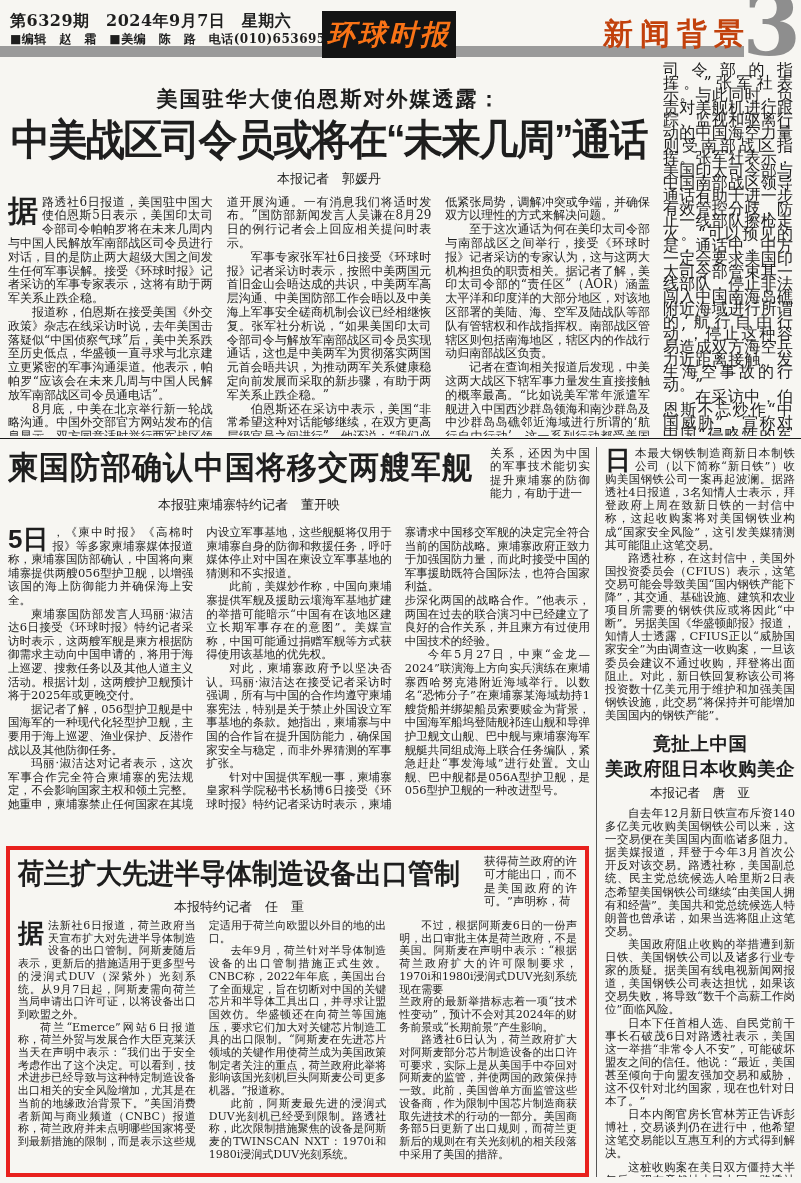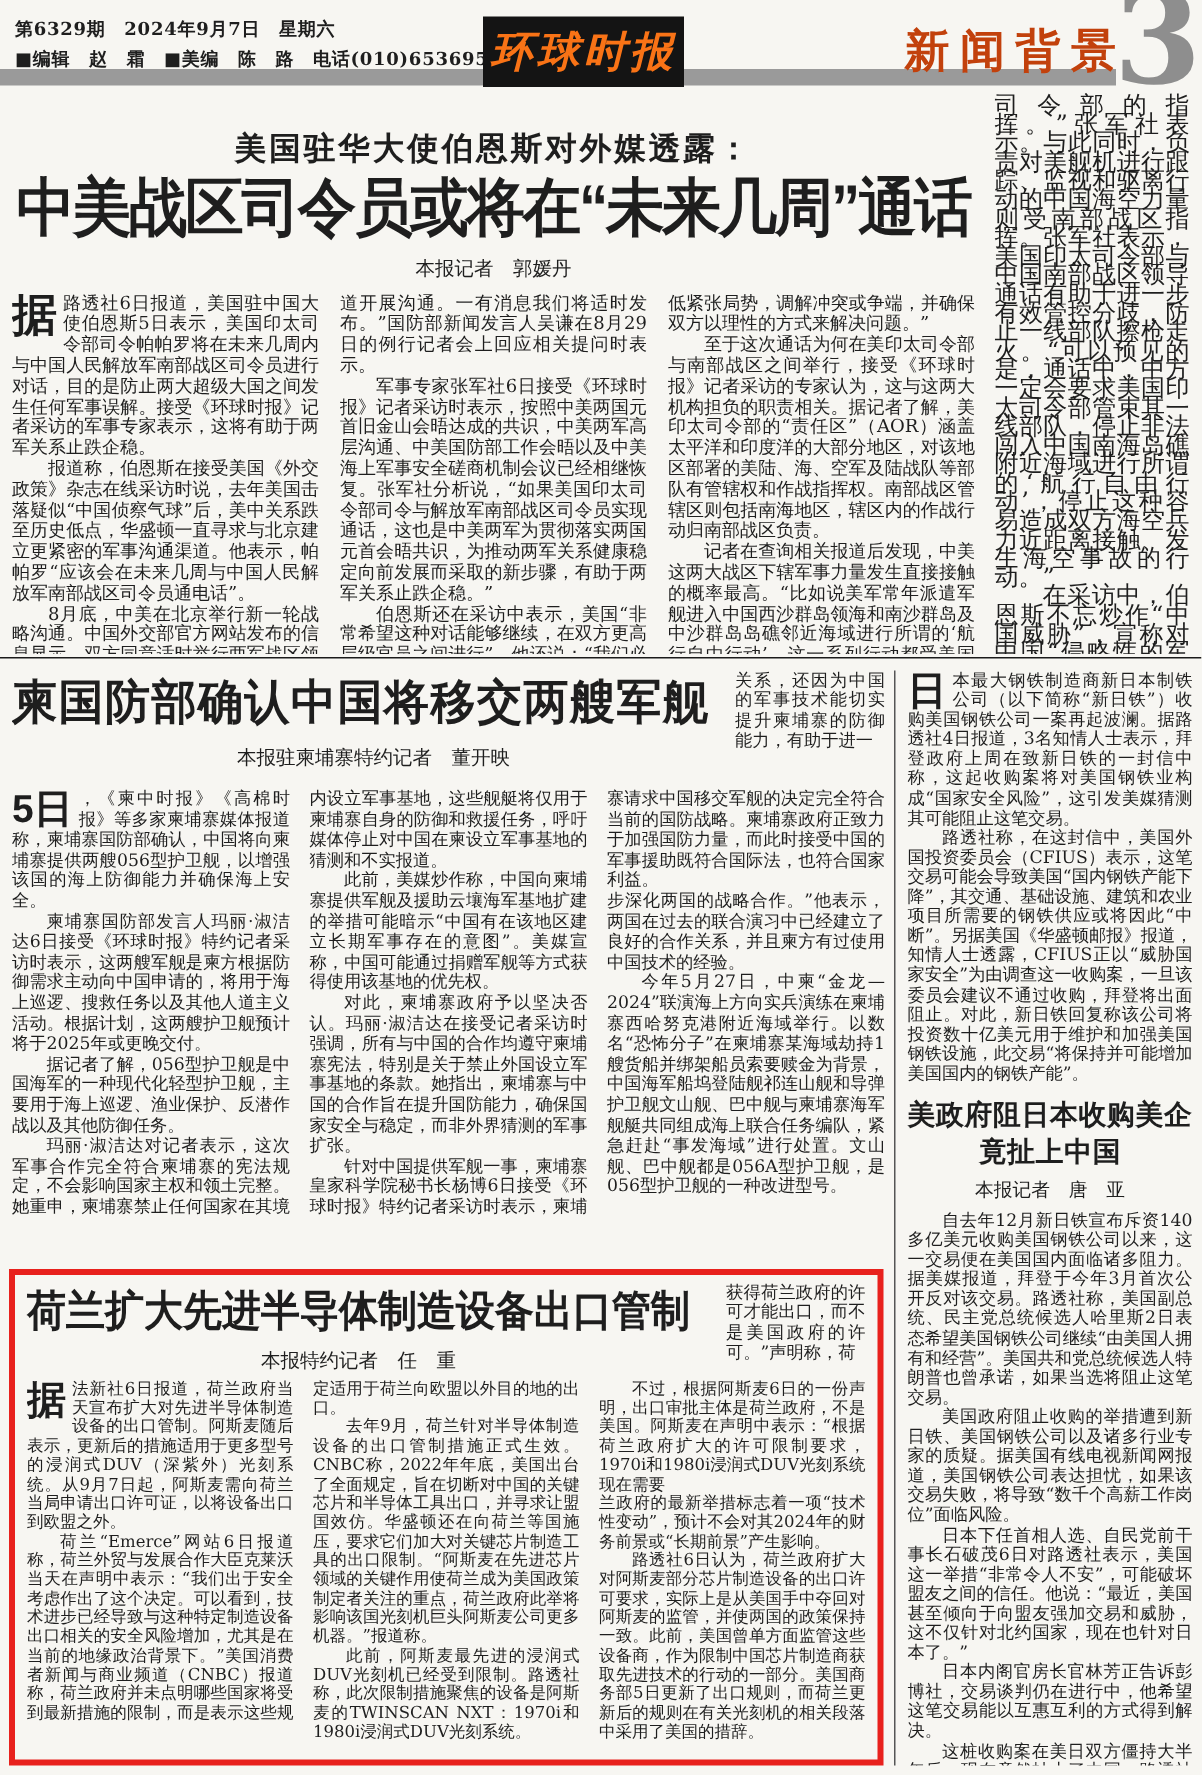--- a/index.html
+++ b/index.html
@@ -4,21 +4,21 @@
 <style>
   html,body{margin:0;padding:0;}
   body{
     width:801px;height:1183px;position:relative;overflow:hidden;
     background:#f7f6f2;color:#1e1e1e;
     font-family:"DejaVu Serif","Liberation Serif",serif;
     -webkit-font-smoothing:antialiased;
   }
   
   .masthead{position:absolute;top:0;left:0;width:801px;height:60px;}
-  .issue-line{position:absolute;top:11px;left:10px;font-size:12px;font-weight:bold;letter-spacing:.5px;}
+  .issue-line{position:absolute;top:11px;left:10px;font-size:16px;font-weight:bold;letter-spacing:.5px;}
   .staff-line{position:absolute;top:31px;left:10px;font-size:12px;font-weight:bold;letter-spacing:.5px;}
   .gray-bar{position:absolute;top:46px;left:0;width:744px;height:11px;background:#9a9a9a;}
   .logo-box{position:absolute;top:11px;left:322px;width:134px;height:47px;background:#141414;color:#f97316;
     display:flex;align-items:center;justify-content:center;font-size:28px;font-weight:bold;
     font-style:italic;letter-spacing:3px;z-index:2;}
   .section-title{position:absolute;top:14px;right:50px;font-size:30px;font-weight:bold;letter-spacing:7px;color:#c2410c;}
   .page-number{position:absolute;top:-16px;right:0px;font-size:84px;font-weight:bold;color:#8e8e8e;line-height:1;}
   
   p{margin:0;text-indent:2em;text-align:justify;}
   p.first{text-indent:0;}
@@ -121,22 +121,22 @@
     <p>今年5月27日，中柬“金龙—2024”联演海上方向实兵演练在柬埔寨西哈努克港附近海域举行。以数名“恐怖分子”在柬埔寨某海域劫持1艘货船并绑架船员索要赎金为背景，中国海军船坞登陆舰祁连山舰和导弹护卫舰文山舰、巴中舰与柬埔寨海军舰艇共同组成海上联合任务编队，紧急赶赴“事发海域”进行处置。文山舰、巴中舰都是056A型护卫舰，是056型护卫舰的一种改进型号。</p>
 
   </div>
 </div>
 
 <div class="vline"></div>
 <div class="rail">
   <p class="first"><span class="dropcap">日</span><span>本最大钢铁制造商新日本制铁公司（以下简称“新日铁”）收购美国钢铁公司一案再起波澜。据路透社4日报道，3名知情人士表示，拜登政府上周在致新日铁的一封信中称，这起收购案将对美国钢铁业构成“国家安全风险”，这引发美媒猜测其可能阻止这笔交易。</span></p>
   <p>路透社称，在这封信中，美国外国投资委员会（CFIUS）表示，这笔交易可能会导致美国“国内钢铁产能下降”，其交通、基础设施、建筑和农业项目所需要的钢铁供应或将因此“中断”。另据美国《华盛顿邮报》报道，知情人士透露，CFIUS正以“威胁国家安全”为由调查这一收购案，一旦该委员会建议不通过收购，拜登将出面阻止。对此，新日铁回复称该公司将投资数十亿美元用于维护和加强美国钢铁设施，此交易“将保持并可能增加美国国内的钢铁产能”。</p>
   <div class="rail-headline">
+    <div>竟扯上中国</div>
     <div>美政府阻日本收购美企</div>
-    <div>竟扯上中国</div>
   </div>
   <div class="rail-byline">本报记者　唐　亚</div>
   <p>自去年12月新日铁宣布斥资140多亿美元收购美国钢铁公司以来，这一交易便在美国国内面临诸多阻力。据美媒报道，拜登于今年3月首次公开反对该交易。路透社称，美国副总统、民主党总统候选人哈里斯2日表态希望美国钢铁公司继续“由美国人拥有和经营”。美国共和党总统候选人特朗普也曾承诺，如果当选将阻止这笔交易。</p>
   <p>美国政府阻止收购的举措遭到新日铁、美国钢铁公司以及诸多行业专家的质疑。据美国有线电视新闻网报道，美国钢铁公司表达担忧，如果该交易失败，将导致“数千个高薪工作岗位”面临风险。</p>
   <p>日本下任首相人选、自民党前干事长石破茂6日对路透社表示，美国这一举措“非常令人不安”，可能破坏盟友之间的信任。他说：“最近，美国甚至倾向于向盟友强加交易和威胁，这不仅针对北约国家，现在也针对日本了。”</p>
   <p>日本内阁官房长官林芳正告诉彭博社，交易谈判仍在进行中，他希望这笔交易能以互惠互利的方式得到解决。</p>
   <p>这桩收购案在美日双方僵持大半年后，现在竟然扯上了中国。路透社称，CFIUS在致新日铁的信中称，中国占据全球钢铁市场主导地位，在日本公司的领导下，美国钢铁公司不太可能寻求政府对外国钢铁进口商征收关税。CFIUS律师迈克尔·雷特告诉路透社，CFIUS的审查无关国家安全，而是属于民族主义式贸易保护主义以及选举政治范畴。▲</p>
 </div>
 
 <div class="redbox">

